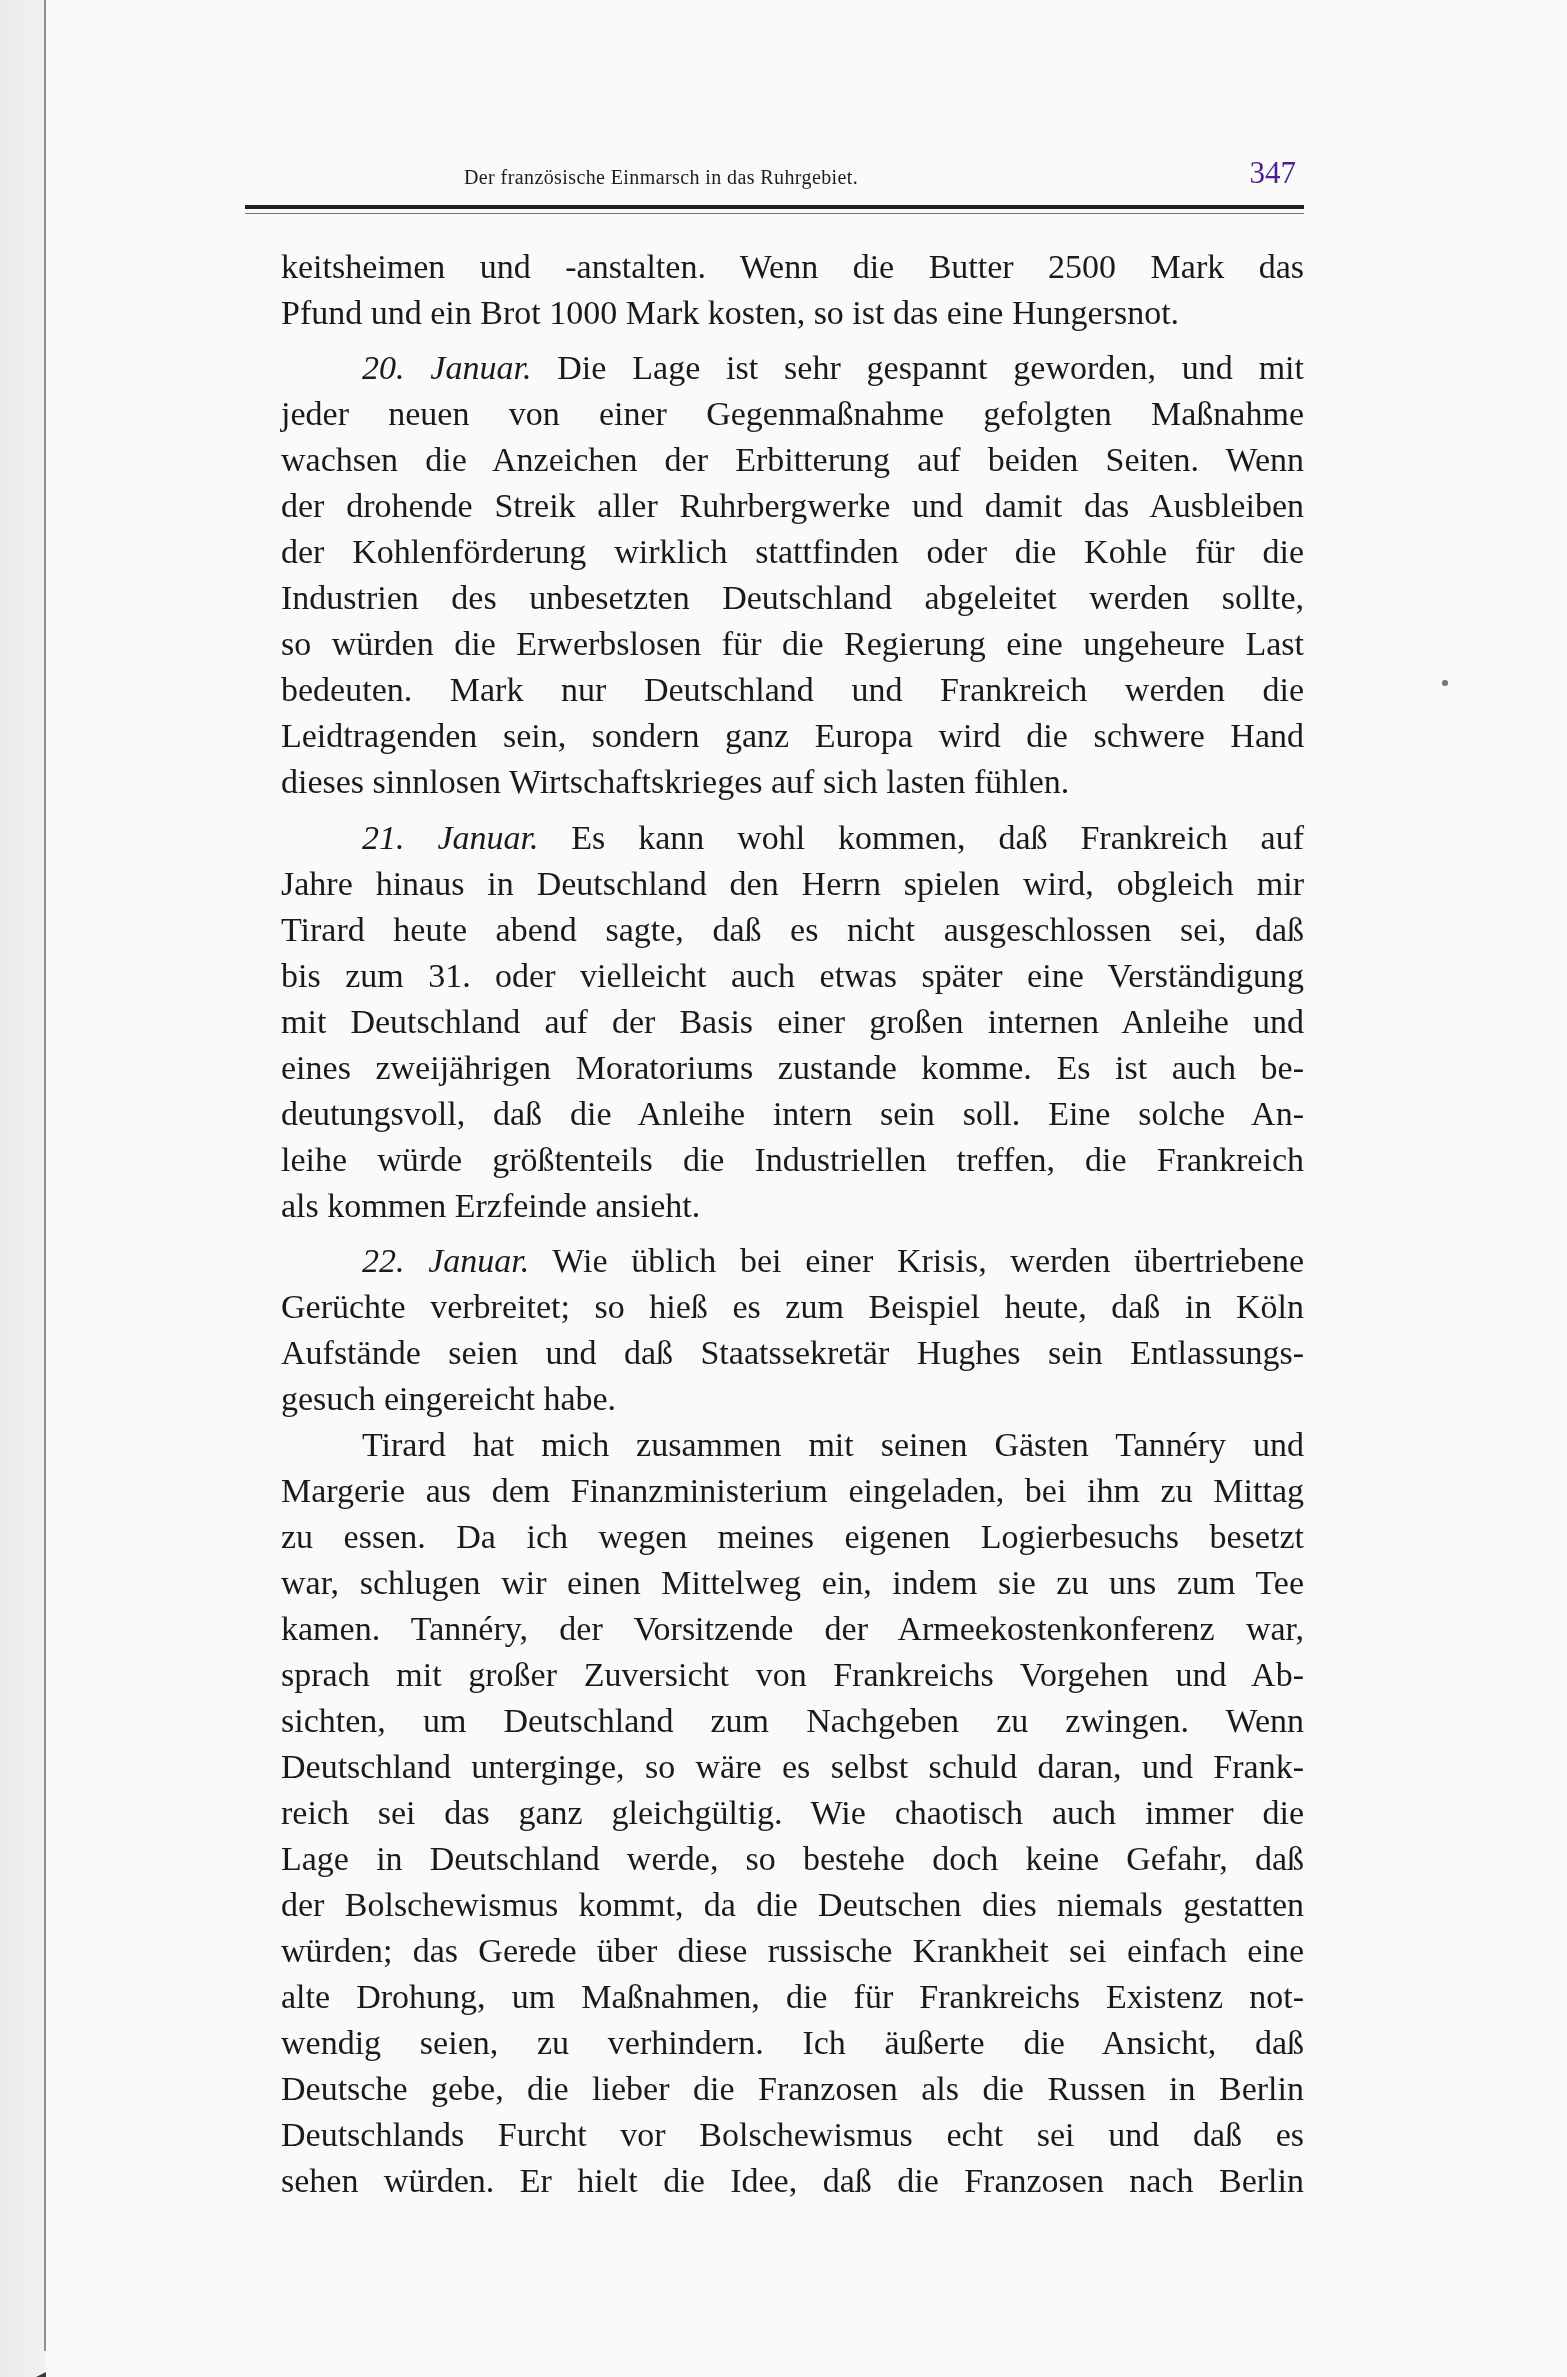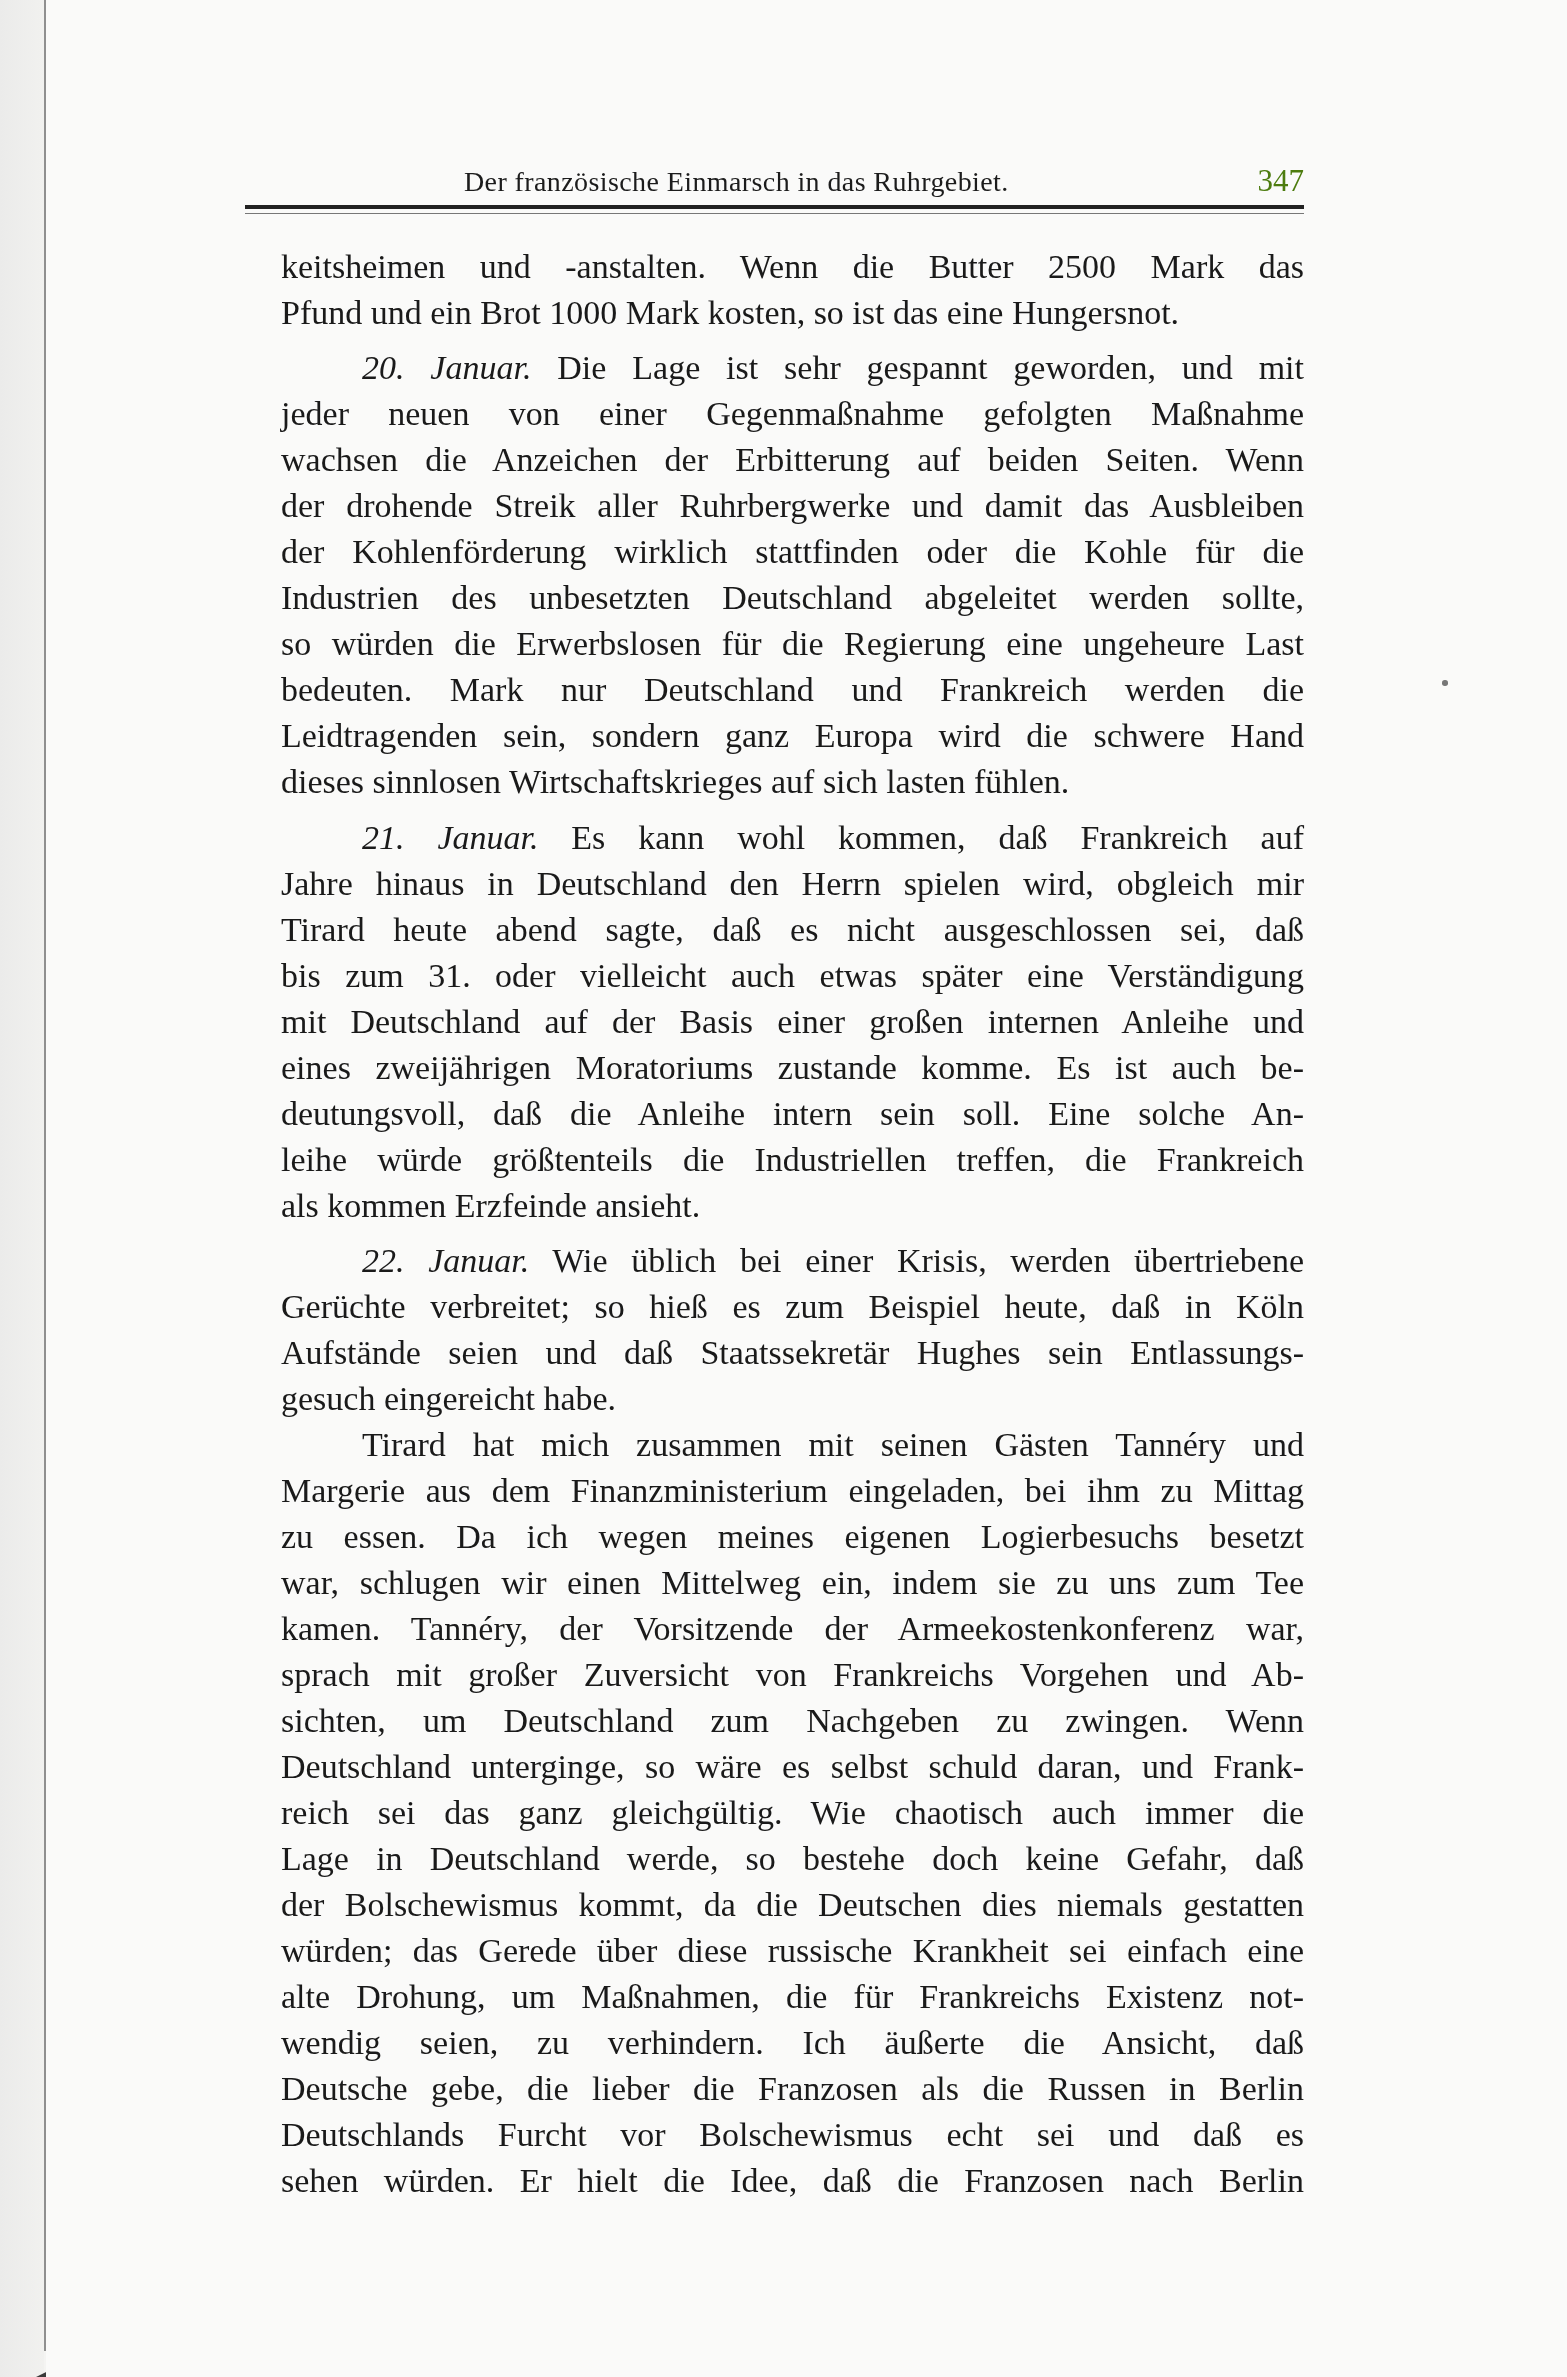--- a/index.html
+++ b/index.html
@@ -44,31 +44,30 @@
       position: absolute;
       left: 245px;
       top: 155px;
       width: 1059px;
       height: 47px;
     }
     .running-head {
       position: absolute;
       left: 219px;
       top: 11px;
-      font-size: 28px;
+      font-size: 20px;
       letter-spacing: 0.4px;
       color: #1c1c1c;
     }
     .page-number {
       position: absolute;
-      right: 0;
+      right: 8px;
       top: 0;
       font-size: 31px;
-      color: #4d7c0f;
-      margin-top: 8px;
+      color: #4c1d95;
     }
     .rule-thick {
       position: absolute;
       left: 245px;
       top: 205px;
       width: 1059px;
       height: 3.9px;
       background: #222;
     }
     .rule-thin {

